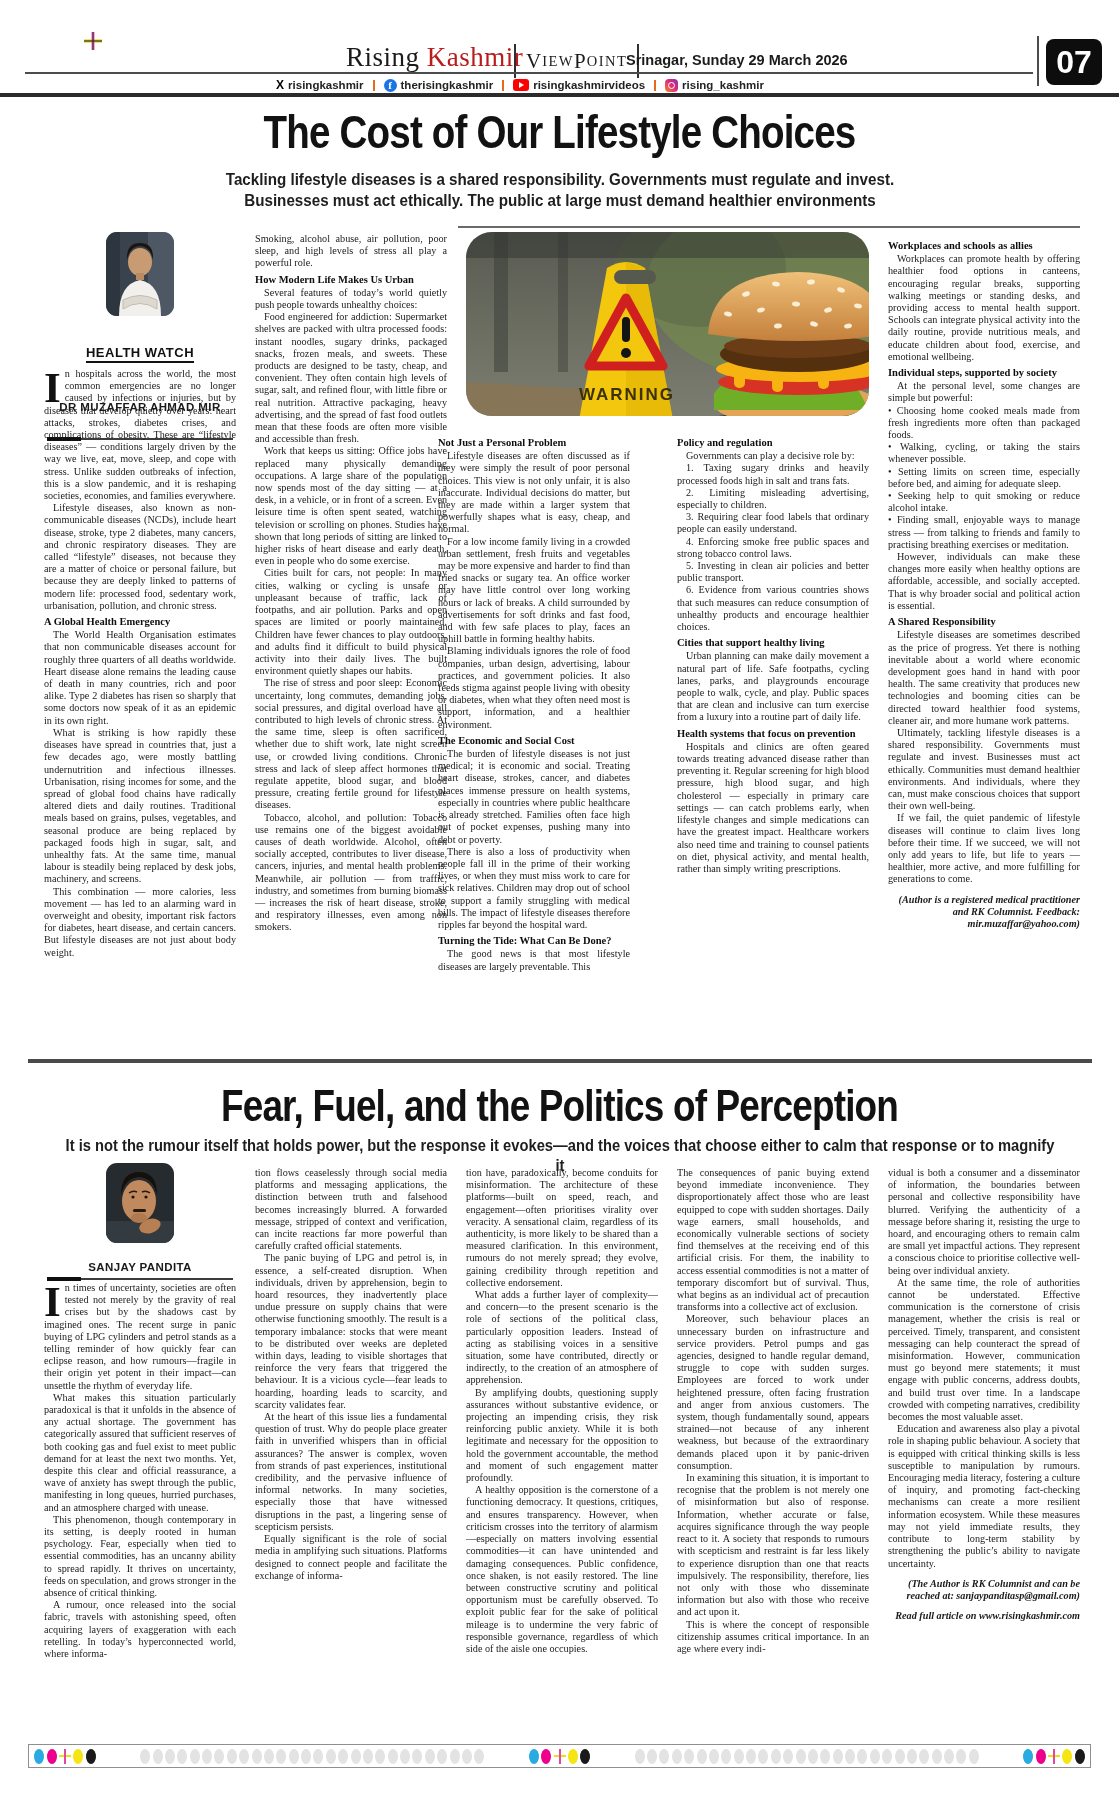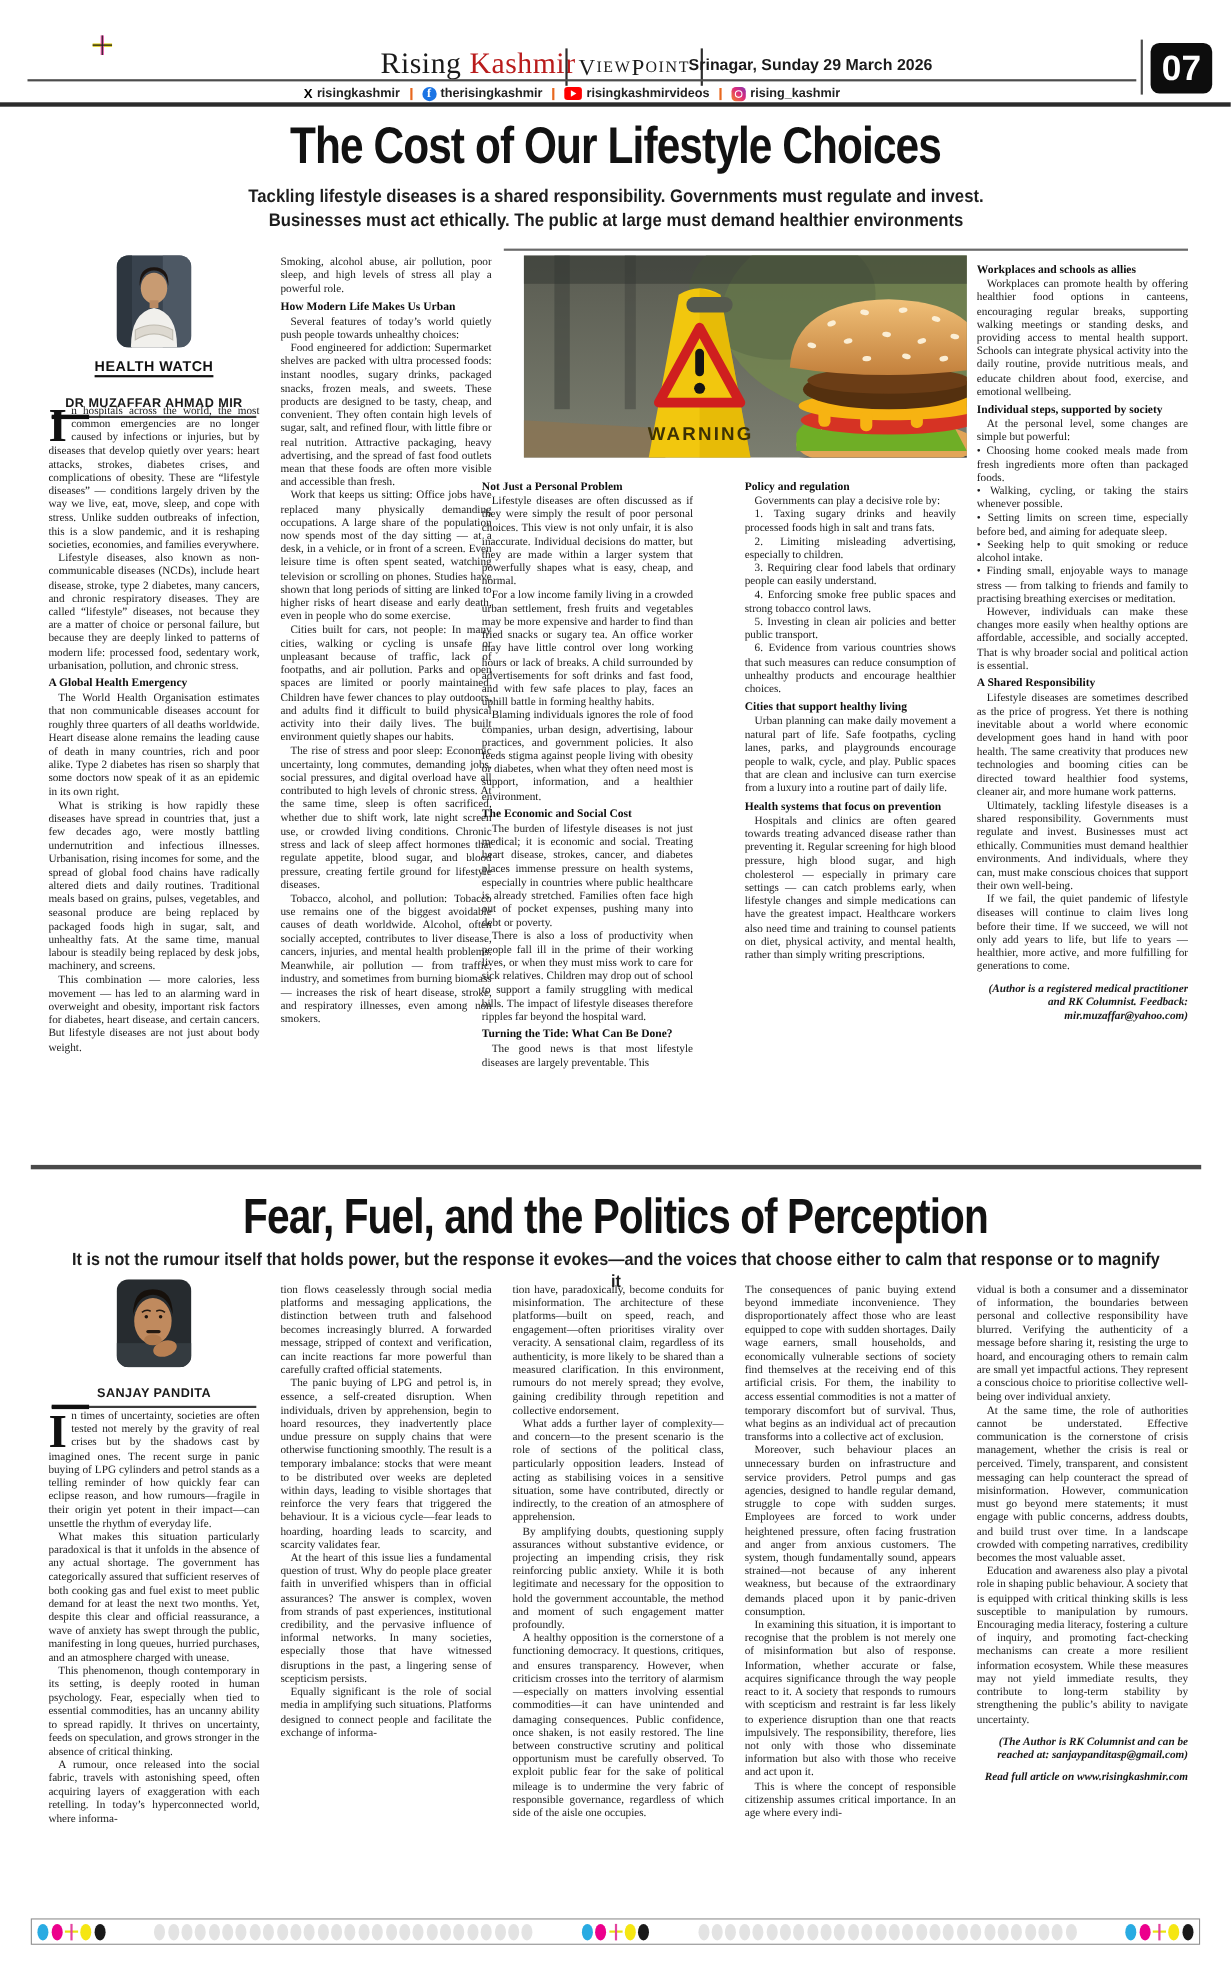--- a/index.html
+++ b/index.html
@@ -59,21 +59,21 @@
   
   .col{position:absolute;width:192px;font-size:10.2px;line-height:12.2px;text-align:justify;
        hyphens:auto;overflow:hidden;color:#1a1a1a;}
   .col p{margin:0;text-indent:9px;}
   .col p.ni{text-indent:0;}
   .col h4{margin:4px 0 1px;font-size:10.5px;color:#0e0e0e;text-align:left;}
   .col > :first-child{margin-top:0;}
   .col .credit{font-weight:bold;font-style:italic;text-align:right;text-indent:0;margin-top:8px;}
   .dcap{float:left;font-weight:bold;font-size:43px;line-height:33px;padding:3px 4px 0 0;color:#111;}
   
-  .hero{position:absolute;left:476px;top:232px;width:403px;height:184px;overflow:hidden;}
+  .hero{position:absolute;left:466px;top:232px;width:403px;height:184px;overflow:hidden;border-radius:26px;}
   
   .printbar{position:absolute;left:28px;top:1744px;width:1063px;height:24px;border:1px solid #8f8f8f;
             display:flex;align-items:center;justify-content:space-between;padding:0 4px;box-sizing:border-box;}
   .pb-group{display:flex;align-items:center;}
   .pb-dot{width:10px;height:15px;border-radius:50%;margin:0 1.2px;flex:none;}
   .pb-reg{position:relative;width:12px;height:15px;margin:0 1.2px;flex:none;}
   .pb-reg::before{content:"";position:absolute;left:0;top:6.5px;width:12px;height:2px;background:#e9e10e;}
   .pb-reg::after{content:"";position:absolute;left:5px;top:0;width:2px;height:15px;background:#e445a0;}
 </style>
 </head>
@@ -131,21 +131,21 @@
   </div>
 
   <div class="rule-thick"></div>
   <div class="vline-07"></div>
   <div class="pagenum">07</div>
 
   <h1 class="headline h1a">The Cost of Our Lifestyle Choices</h1>
   <p class="deck d1">Tackling lifestyle diseases is a shared responsibility. Governments must regulate and invest. Businesses must act ethically. The public at large must demand healthier environments</p>
   <div class="hero-rule"></div>
 
-  <div class="byline" style="left:44px;top:232px;">
+  <div class="byline" style="left:44px;top:232px;gap:20px;">
     <svg class="avatar" width="68" height="84" viewBox="0 0 68 84">
       <rect width="68" height="84" fill="#39434e"></rect>
       <rect x="42" width="26" height="84" fill="#55616d" opacity="0.7"></rect>
       <rect x="0" width="14" height="84" fill="#2b333c" opacity="0.8"></rect>
       <ellipse cx="34" cy="30" rx="12" ry="14" fill="#c89b72"></ellipse>
       <path d="M21,28 Q20,11 34,11 Q48,11 47,28 Q44,14 34,14 Q24,14 21,28 Z" fill="#1c1410"></path>
       <rect x="30" y="41" width="8" height="7" fill="#b98a63"></rect>
       <path d="M13,84 Q13,52 34,48 Q55,52 55,84 Z" fill="#f1f0ec"></path>
       <path d="M17,68 Q34,59 51,68 L51,77 Q34,66 17,77 Z" fill="#ddd9d0" stroke="#bfbbb0" stroke-width="1"></path>
     </svg>

